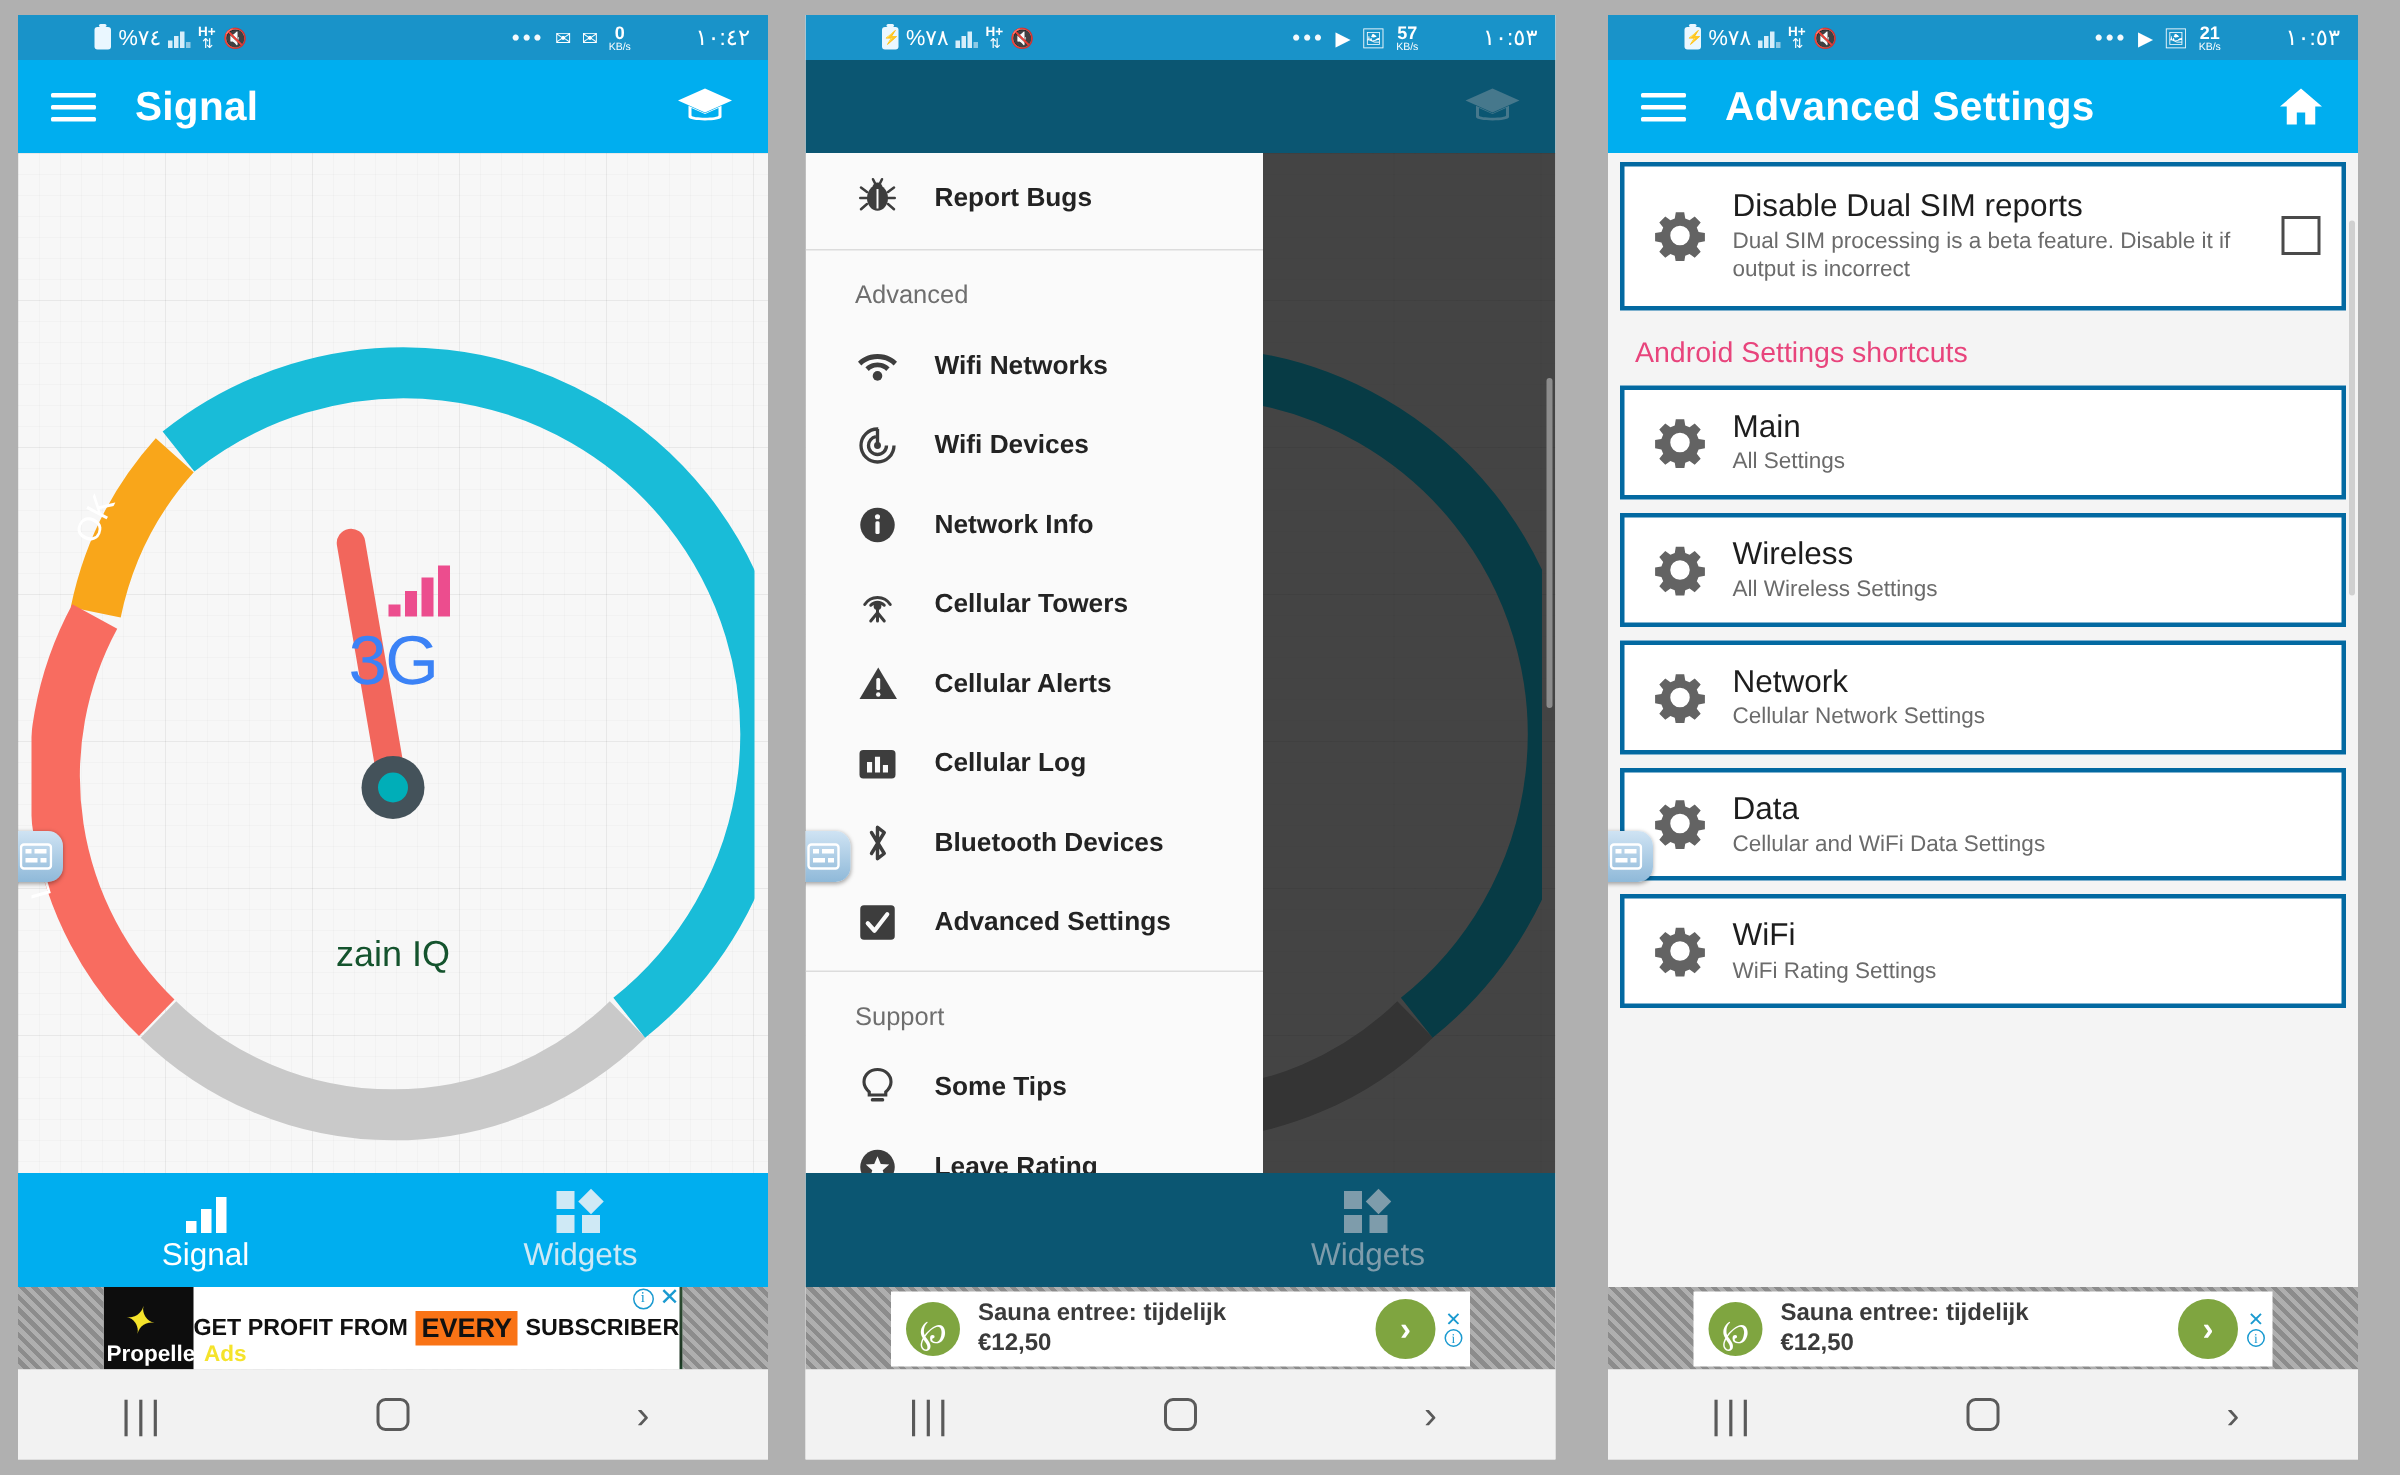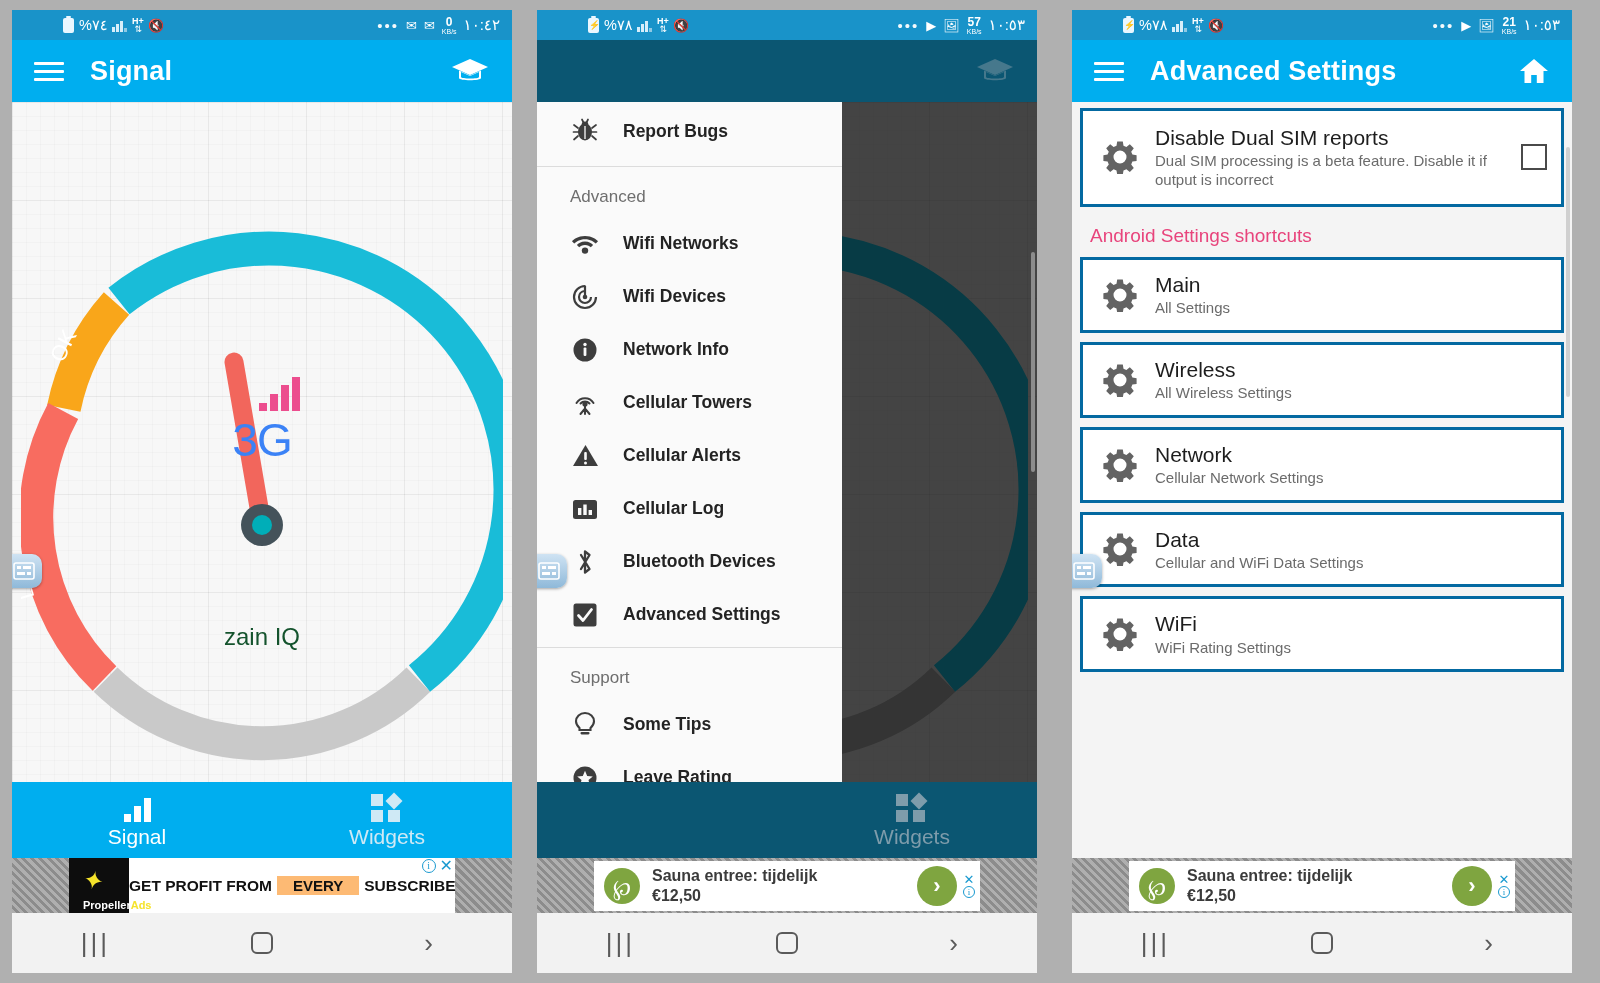--- a/index.html
+++ b/index.html
@@ -59,21 +59,21 @@
   .sb-sig i:nth-child(4){height:4px;background:#8fc9e4}
   .sb-hplus{ font-size:8px; line-height:8px; text-align:center; }
   .sb-hplus b{ display:block; font-size:9px; font-weight:bold;}
   .sb-hplus s{ display:block; font-size:9px; text-decoration:none; letter-spacing:-1px;}
   .sb-mute{ font-size:13px; }
   .sb-dots{ letter-spacing:2px; font-size:15px; opacity:.95;}
   .sb-icn{ font-size:13px; }
   .sb-kb{ text-align:center; line-height:1; }
   .sb-kb b{ display:block; font-size:12px; font-weight:bold;}
   .sb-kb s{ display:block; font-size:7px; text-decoration:none;}
-  .sb-time{ font-size:15px; }
+  .sb-time{ font-size:15px;margin-left:36px; }
 
   
   .appbar{
     height:62px; flex:0 0 62px;
     background:#00aeef;
     display:flex; align-items:center;
     padding:0 22px;
     color:#fff;
     position:relative;
     z-index:50;
@@ -163,28 +163,28 @@
   }
   
   .ad-prop-logo{
     width:60px; height:55px; background:#0d0d0d; position:relative; flex:0 0 60px;
   }
   .ad-prop-logo .star{
     position:absolute; left:14px; top:8px; font-size:25px; color:#f5e32b;
     transform:rotate(12deg);
   }
   .ad-prop-logo .nm{
-    position:absolute; bottom:2px; left:14px; font-size:11px; font-weight:bold; color:#fff;
+    position:absolute; bottom:2px; left:2px; font-size:15px; font-weight:bold; color:#fff;
   }
   .ad-prop-logo .nm em{ color:#f5e32b; font-style:normal;}
   .ad-prop-txt{
     flex:1; font-size:15.5px; font-weight:bold; color:#111;
     display:flex; align-items:center; justify-content:center; gap:5px; white-space:nowrap;
   }
-  .ad-prop-txt .hl{ background:#fdba74; padding:1px 16px; font-size:15px; }
+  .ad-prop-txt .hl{ background:#f97316; padding:1px 4px; font-size:18px; }
   .ad-prop-img{
     flex:0 0 72px; height:55px; background:linear-gradient(160deg,#2e4e33,#1d3322 60%,#0e7a3a);
     position:relative; overflow:hidden;
   }
   .ad-badge{
     position:absolute; right:2px; top:1px; display:flex; gap:4px; align-items:center;
   }
   .ad-badge .i-circle{
     width:14px;height:14px;border-radius:50%;border:1.5px solid #1a9ad0;color:#1a9ad0;
     font-size:10px;line-height:11px;text-align:center;font-family:"Liberation Serif",serif;

